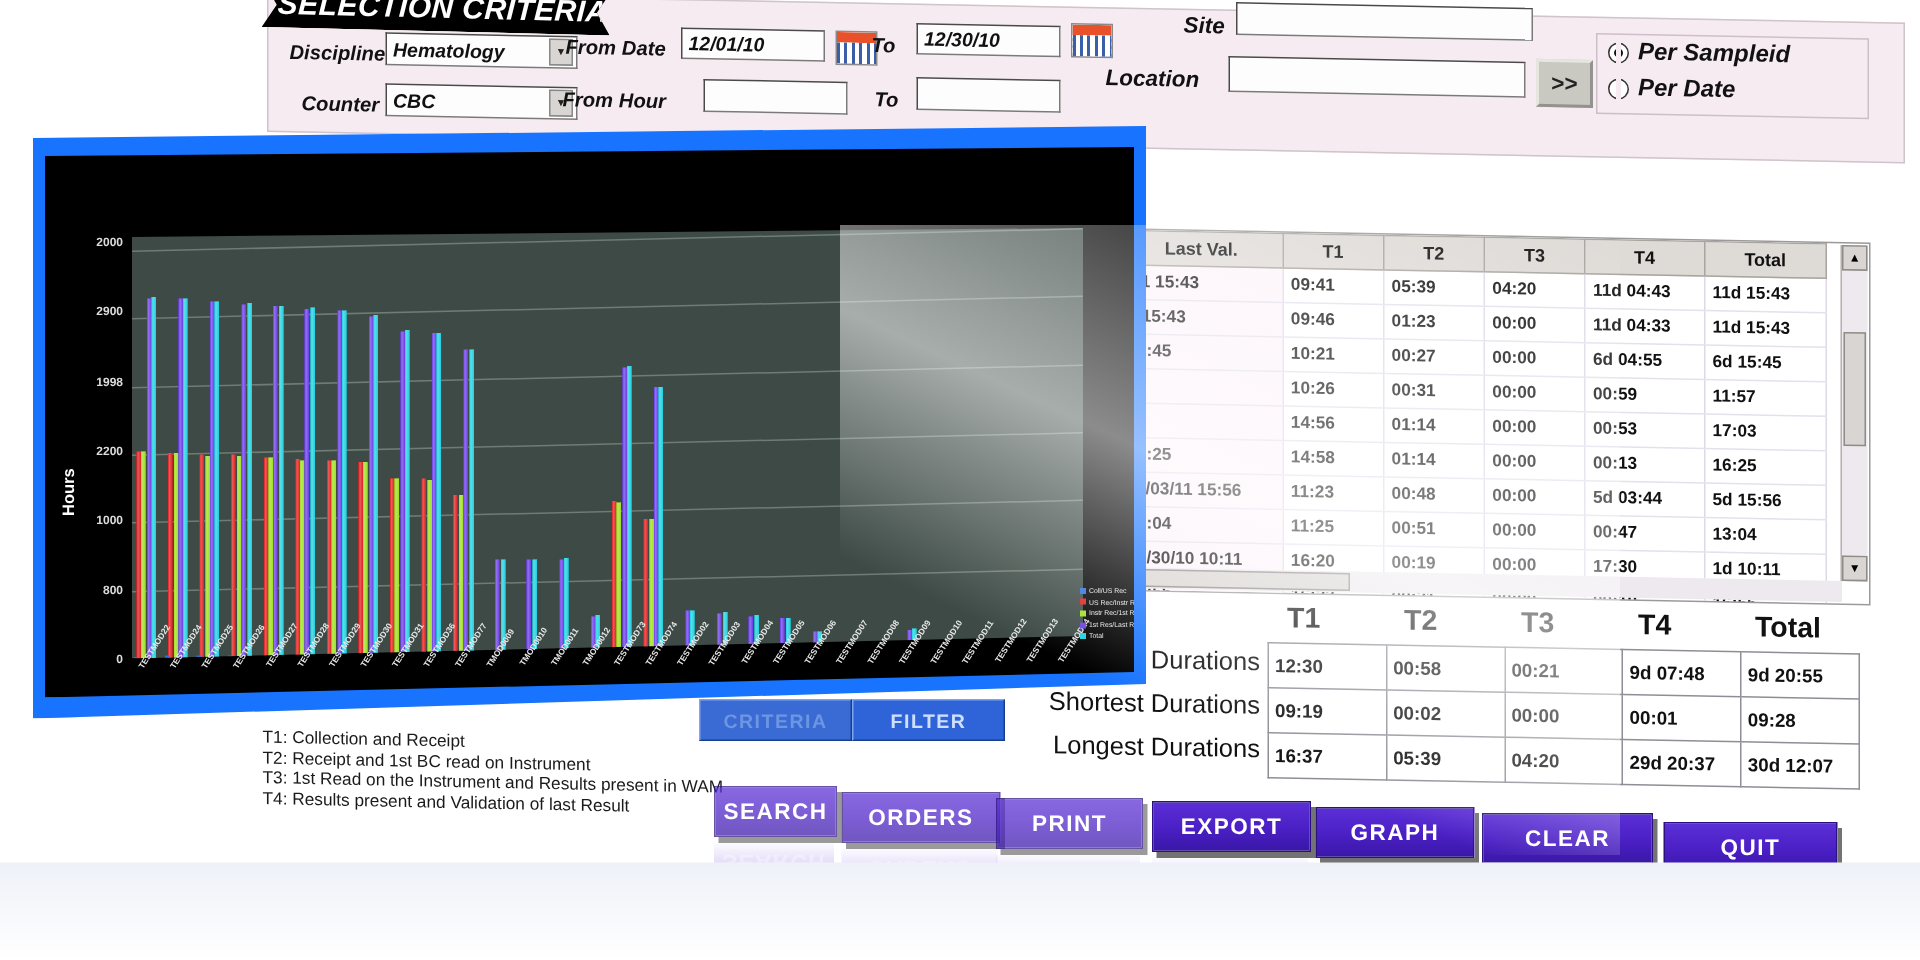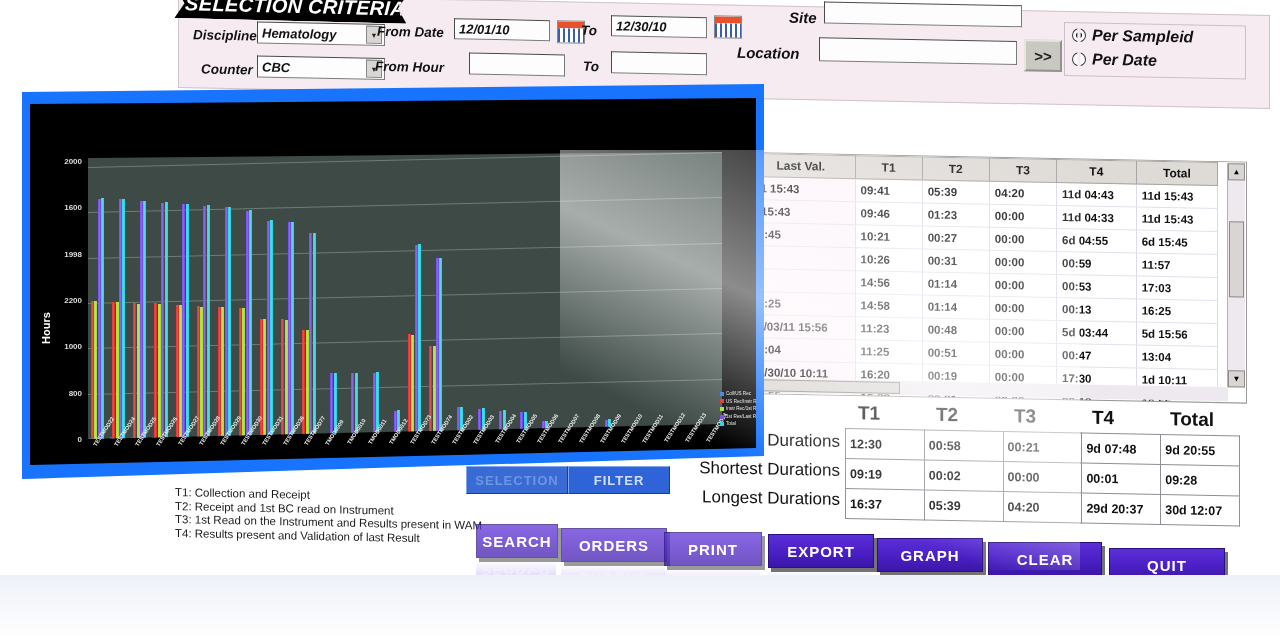--- a/index.html
+++ b/index.html
@@ -519,21 +519,21 @@
           <div class="barcol" style="left: 613.867px; width: 3px; height: 1.5px; top: 279.7px; background: rgb(43, 111, 224);"></div>
         </div>
     </div>
 
     <div id="yticks">
         <div class="ytick" style="left: 18px; top: 337px;">0</div>
         <div class="ytick" style="left: 18px; top: 290.667px;">800</div>
         <div class="ytick" style="left: 18px; top: 244.333px;">1000</div>
         <div class="ytick" style="left: 18px; top: 198px;">2200</div>
         <div class="ytick" style="left: 18px; top: 151.667px;">1998</div>
-        <div class="ytick" style="left: 18px; top: 105.333px;">1600</div>
+        <div class="ytick" style="left: 18px; top: 105.333px;">2900</div>
         <div class="ytick" style="left: 18px; top: 59px;">2000</div>
       </div>
     <div id="xticks">
         <div class="xtick" style="left: 62px; top: 346px;">TESTMOD22</div>
         <div class="xtick" style="left: 83.1333px; top: 345.867px;">TESTMOD24</div>
         <div class="xtick" style="left: 104.267px; top: 345.733px;">TESTMOD25</div>
         <div class="xtick" style="left: 125.4px; top: 345.6px;">TESTMOD26</div>
         <div class="xtick" style="left: 146.533px; top: 345.467px;">TESTMOD27</div>
         <div class="xtick" style="left: 167.667px; top: 345.333px;">TESTMOD28</div>
         <div class="xtick" style="left: 188.8px; top: 345.2px;">TESTMOD29</div>
@@ -581,20 +581,20 @@
         </div>
         <div class="lgrow">
           <span class="lgsw" style="background: rgb(31, 208, 224);"></span>
           <span>Total</span>
         </div>
       </div>
   </div>
 </div>
 
 <div class="midbtn dim" style="left:466px;top:466px;">
-  <span>SELECTION</span>
+  <span>CRITERIA</span>
 </div>
 <div class="midbtn" style="left:568px;top:466px;">
   <span>FILTER</span>
 </div>
 
 <div id="glare1"></div>
 <div id="bottomfade"></div>
 
 </body></html>

